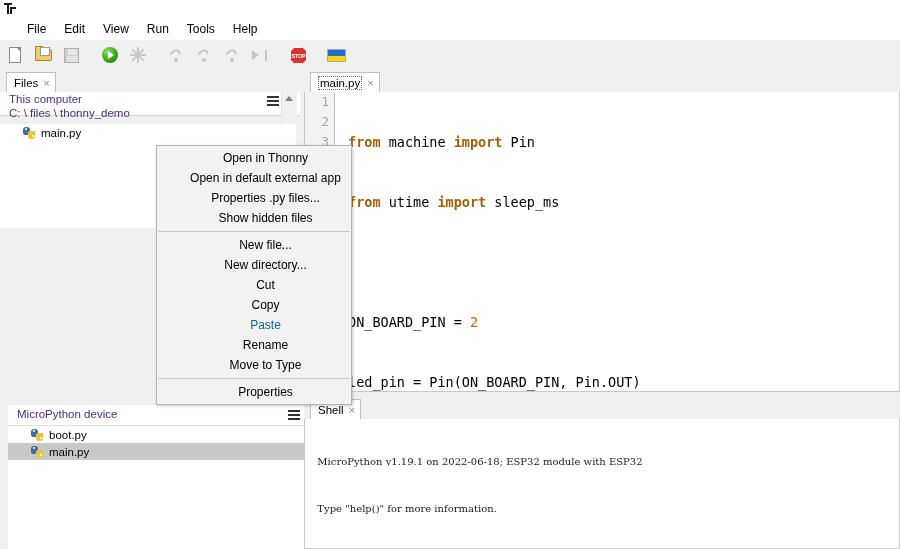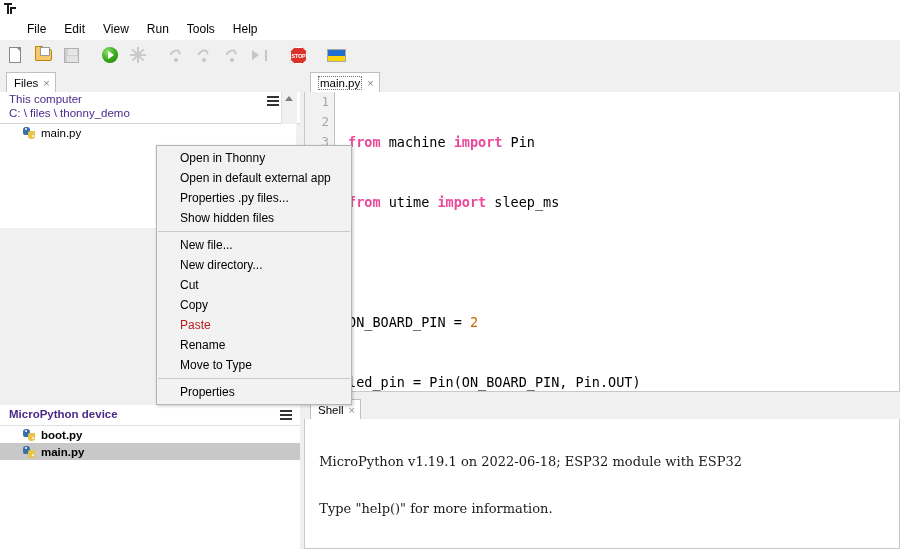--- a/index.html
+++ b/index.html
@@ -183,21 +183,21 @@
   }
   .tab.focused .tablabel {
     border: 1px dotted #6f6f6f; padding: 0 1px;
   }
   .tab .tabclose {
     margin-left: 5px; color: #8a8a8a; font-size: 11px; line-height: 1;
   }
 
   
   .files-header {
-    position: absolute; left: 0; top: 22px; width: 300px; height: 32px;
+    position: absolute; left: 0; top: 22px; width: 300px; height: 24px;
     background: #ffffff; border-bottom: 1px solid #d5d5d5;
     box-sizing: border-box;
   }
   .files-header .line1 {
     position: absolute; left: 9px; top: 1px;
     font-size: 11.5px; color: #4b2a8a;
   }
   .files-header .line2 {
     position: absolute; left: 9px; top: 15px;
     font-size: 11.5px; color: #4b2a8a;
@@ -244,21 +244,21 @@
   .pyicon .s2::after {
     content: ""; position: absolute; right: 1.5px; bottom: 1.5px;
     width: 2px; height: 2px; background: #fff; border-radius: 50%;
   }
 
   
   .pane-divider-h {
     position: absolute; left: 0; width: 300px; height: 5px; background: #f0f0f0;
   }
   .device-panel {
-    position: absolute; left: 0; width: 300px; background: #ffffff; font-weight: bold;
+    position: absolute; left: 8px; width: 300px; background: #ffffff;
   }
   .device-header {
     position: relative; height: 20px; background: #ffffff;
     border-bottom: 1px solid #e0e0e0;
   }
   .device-header .dlabel {
     position: absolute; left: 9px; top: 3px; font-size: 11.5px; color: #4b2a8a;
   }
 
   
@@ -278,54 +278,54 @@
     font-size: 12.5px; line-height: 20px; color: #a8a8a8;
   }
   .codearea {
     position: absolute; left: 31px; top: 0; right: 0; bottom: 0;
     padding: 0 0 0 12px;
     font-family: "DejaVu Sans Mono", monospace;
     font-size: 13.5px; line-height: 20px;
     white-space: pre; color: #000;
   }
   .codearea .ln { height: 20px; }
-  .kw  { color: #ec4899; font-weight: bold; }
+  .kw  { color: #a16207; font-weight: bold; }
   .num { color: #cc6600; }
 
   
   .shellwrap {
     position: absolute; left: 0; right: 0; bottom: 0; top: 327px;
   }
   .shell-tabstrip {
     position: relative; height: 22px; background: #f0f0f0;
   }
   .shellbody {
     position: absolute; left: 0; top: 22px; right: 0; bottom: 0;
     background: #ffffff; border: 1px solid #c8c8c8; border-top: none;
     box-sizing: border-box; padding: 4px 0 0 6px;
     font-family: "DejaVu Sans Mono", monospace;
     font-size: 12.5px; white-space: pre;
   }
-  .sh-serif { font-family: "DejaVu Serif", serif; font-size: 13px; color: #1a1a1a; line-height: 17px; }
+  .sh-serif { font-family: "DejaVu Serif", serif; font-size: 10px; color: #1a1a1a; line-height: 17px; }
   .sh-dim   { color: #a6a6a6; line-height: 24px; }
 
   
   .ctxmenu {
     position: absolute; left: 156px; top: 145px; width: 194px;
     background: #f2f2f2; border: 1px solid #b5b5b5;
     box-shadow: 1px 1px 3px rgba(0,0,0,0.22);
     padding: 2px 0; z-index: 50;
-    font-size: 12px; color: #000;
+    font-size: 12px; color: #000; text-align: center;
   }
   .ctxitem {
     height: 20px; line-height: 20px; padding-left: 23px;
     white-space: nowrap; cursor: default;
   }
   .ctxitem.highlight { background: #0c7cd5; color: #ffffff; }
-  .ctxitem.disabled { color: #b91c1c; }
+  .ctxitem.disabled { color: #0369a1; }
   .ctxsep { height: 1px; background: #c9c9c9; margin: 3px 1px; }
 </style>
 </head>
 <body>
 
 <div id="app">
 
   <div class="titlebar">
     <div class="title-logo">
       <div class="bar1"></div>

